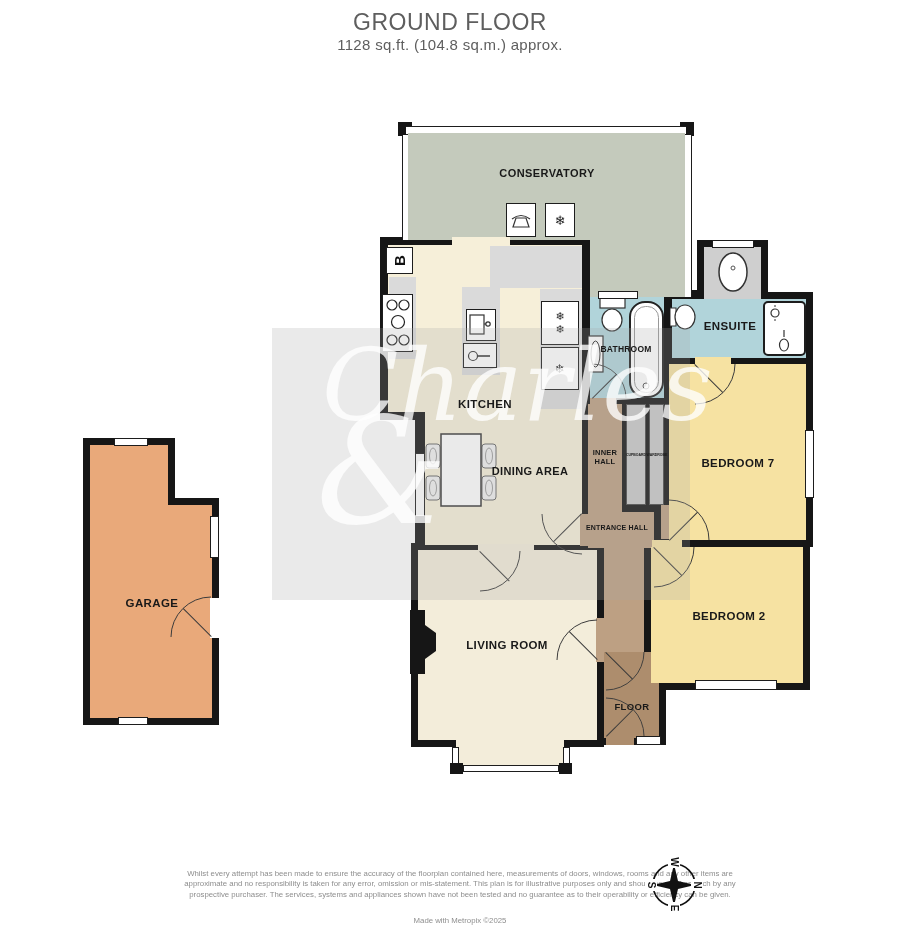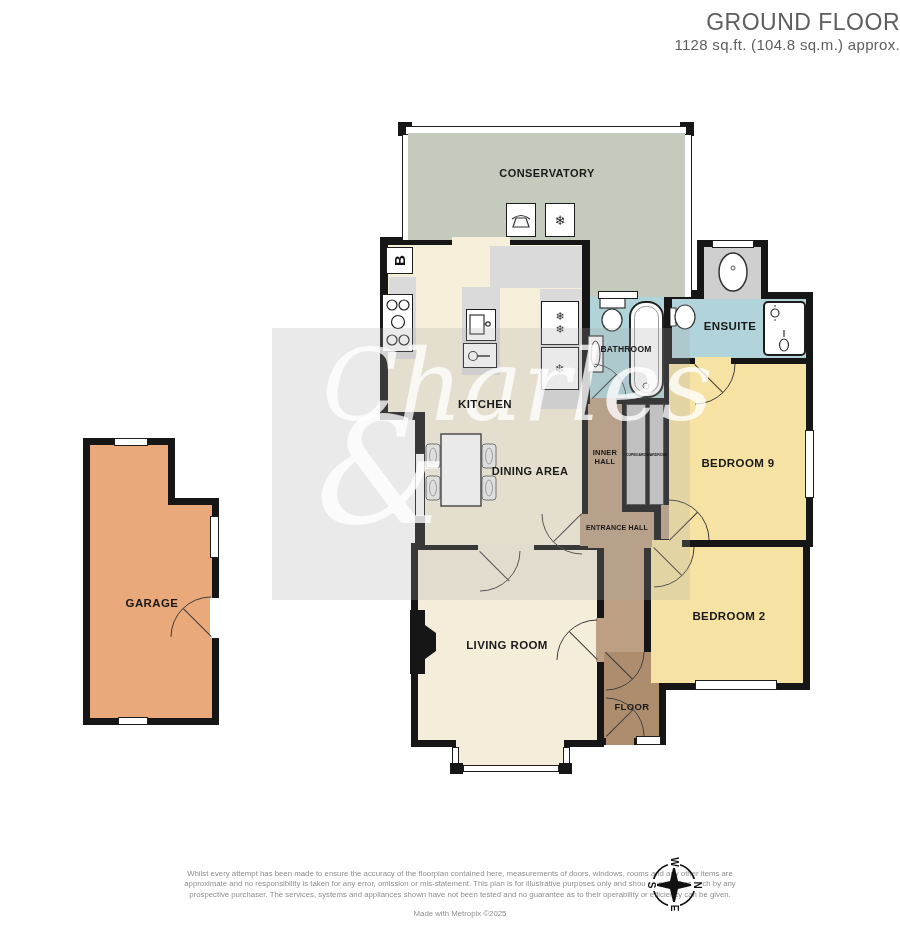--- a/index.html
+++ b/index.html
@@ -25,33 +25,33 @@
   .gap{position:absolute;z-index:9;}
   .gw{position:absolute;background:#fff;border-top:1.2px solid #1d1d1d;border-bottom:1.2px solid #1d1d1d;box-sizing:border-box;z-index:3;}
   .gwv{position:absolute;background:#fff;border-left:1.2px solid #1d1d1d;border-right:1.2px solid #1d1d1d;box-sizing:border-box;z-index:3;}
   .lbl{position:absolute;transform:translate(-50%,-50%);font-weight:bold;font-size:11.5px;
        color:#191919;letter-spacing:.4px;white-space:nowrap;z-index:25;text-align:center;}
   .wrap{white-space:normal;}
   .leaf{position:absolute;width:40px;height:0;border-top:1.3px solid #3a3a3a;transform-origin:0 0;z-index:16;}
   .darc{position:absolute;transform-origin:0 0;z-index:16;overflow:visible;}
   .fixt{position:absolute;z-index:8;}
   .snow{font-family:"DejaVu Sans",sans-serif;color:#222;line-height:1;}
-  #title{position:absolute;top:9px;left:0;width:900px;text-align:right;color:#5e5e5e;z-index:1;}
+  #title{position:absolute;top:9px;left:0;width:900px;text-align:center;color:#5e5e5e;z-index:1;}
   #title .t1{font-size:23px;letter-spacing:.5px;}
   #title .t2{font-size:15px;letter-spacing:.3px;}
   #wm-box{position:absolute;left:272px;top:328px;width:418px;height:272px;
           background:rgba(168,168,168,0.24);z-index:18;}
   .wm-txt{position:absolute;z-index:19;color:rgba(255,255,255,0.78);
           font-family:"DejaVu Serif",serif;font-style:italic;line-height:1;}
   #wm-sub{position:absolute;z-index:19;color:rgba(255,255,255,0.85);
           font-family:"Liberation Sans",sans-serif;font-size:17px;letter-spacing:13px;}
   #footer{position:absolute;left:150px;top:869px;width:620px;text-align:center;z-index:1;color:#8a8a8a;}
   #footer .tot{font-size:10px;letter-spacing:.2px;margin-bottom:4px;}
   #footer .disc{font-size:7.8px;line-height:1.32;color:#8e8e8e;width:560px;margin:0 auto;}
-  #footer .cred{font-size:7.8px;margin-top:9px;color:#8e8e8e;}
+  #footer .cred{font-size:7.8px;margin-top:16px;color:#8e8e8e;}
 </style>
 </head>
 <body>
 
 <div id="stage">
 
   <div id="title">
     <div class="t1">GROUND FLOOR</div>
     <div class="t2">1128 sq.ft. (104.8 sq.m.) approx.</div>
   </div>
@@ -265,21 +265,21 @@
       <path d="M40,0 A40,40 0 0 1 0,40" fill="none" stroke="#3c3c3c" stroke-width="1"></path>
     </svg>
 
   <div class="lbl" style="left:547px;top:173px;font-size:11px">CONSERVATORY</div>
   <div class="lbl" style="left:485px;top:404px">KITCHEN</div>
   <div class="lbl" style="left:530px;top:471px;font-size:11px">DINING AREA</div>
   <div class="lbl" style="left:626px;top:349px;font-size:8.5px;letter-spacing:.2px">BATHROOM</div>
   <div class="lbl" style="left:730px;top:326px">ENSUITE</div>
   <div class="lbl wrap" style="left:605px;top:457px;font-size:7.5px;width:38px;line-height:1.2;letter-spacing:.2px">INNER HALL</div>
   <div class="lbl" style="left:617px;top:527px;font-size:7px;letter-spacing:.2px">ENTRANCE HALL</div>
-  <div class="lbl" style="left:738px;top:463px">BEDROOM 9</div>
+  <div class="lbl" style="left:738px;top:463px">BEDROOM 7</div>
   <div class="lbl" style="left:729px;top:616px">BEDROOM 2</div>
   <div class="lbl" style="left:507px;top:645px">LIVING ROOM</div>
   <div class="lbl" style="left:632px;top:706px;font-size:9.5px">FLOOR</div>
   <div class="lbl" style="left:152px;top:603px">GARAGE</div>
   <div class="lbl" style="left:636px;top:455px;font-size:7px;letter-spacing:0;transform:translate(-50%,-50%) scale(.5)">CUPBOARD</div>
   <div class="lbl" style="left:657px;top:455px;font-size:7px;letter-spacing:0;transform:translate(-50%,-50%) scale(.5)">WARDROBE</div>
 
   <div id="wm-box"></div>
   <div class="wm-txt" style="left:322px;top:336px;font-size:100px">Charles</div>
   <div class="wm-txt" style="left:316px;top:398px;font-size:148px">&amp;</div>

